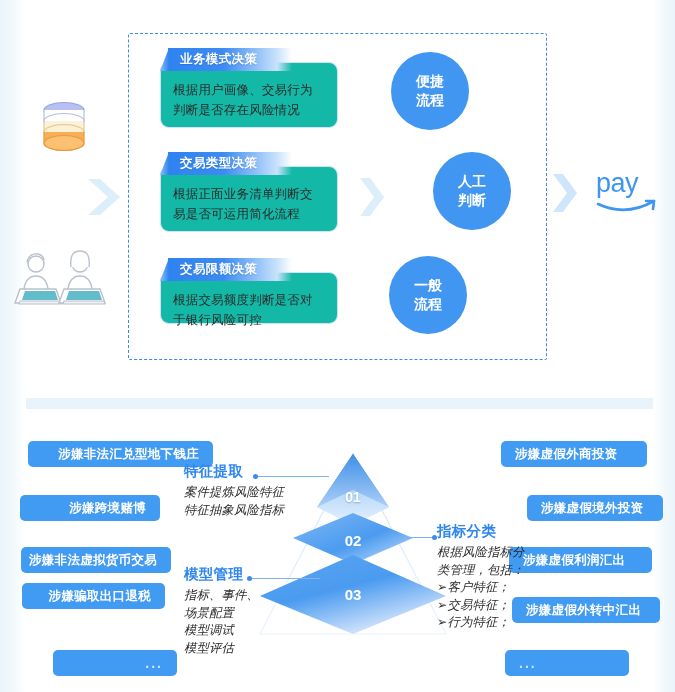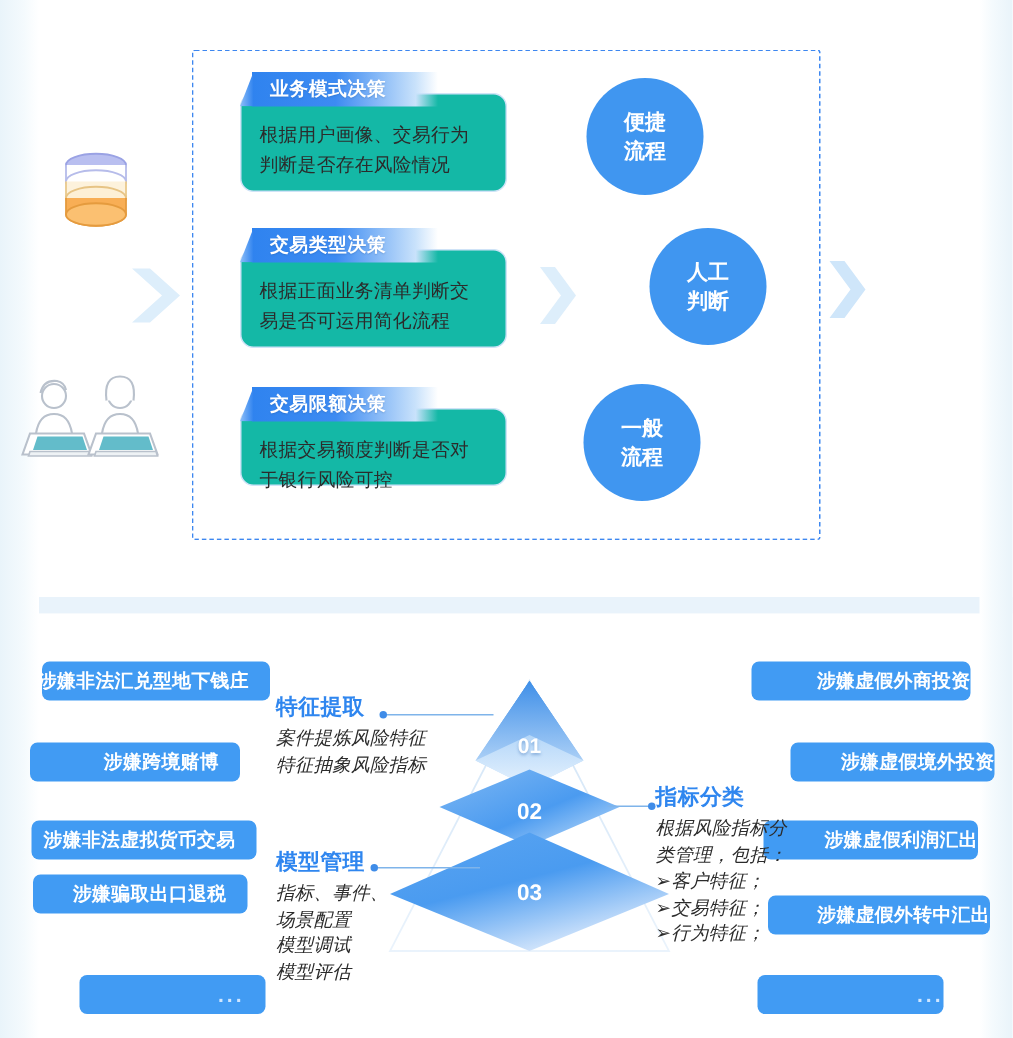--- a/index.html
+++ b/index.html
@@ -66,21 +66,21 @@
   
   .pay{position:absolute;left:596px;top:168px;width:66px;height:48px;}
   .pay .txt{position:absolute;left:0;top:0;font-size:27px;color:#3f95ef;
     font-family:"Liberation Sans",sans-serif;letter-spacing:-.5px;}
 
   
   .pill{position:absolute;height:26px;border-radius:5px;background:#419bf3;
     color:#ffffff;font-size:12.5px;font-weight:bold;letter-spacing:.3px;
     display:flex;align-items:center;box-sizing:border-box;white-space:nowrap;}
   .pill.r-align{justify-content:flex-end;padding-right:14px;}
-  .pill.l-align{justify-content:flex-end;padding-left:4px;}
+  .pill.l-align{justify-content:flex-start;padding-left:14px;}
   .pill.dots{color:#cfe6ff;font-size:14px;letter-spacing:2px;}
 
   
   .pyramid{position:absolute;left:258px;top:450px;width:190px;height:188px;}
   .pyr-num{position:absolute;color:#ffffff;font-weight:bold;font-size:14px;
     text-shadow:0 1px 2px rgba(20,80,160,.35);}
 
   
   .callout{position:absolute;}
   .callout .ttl{color:#2f86ef;font-size:14.5px;font-weight:bold;letter-spacing:.3px;margin:0 0 3px 0;}
@@ -185,22 +185,29 @@
   </div>
   <div class="circle" id="circle-3">
     <div>一般</div>
     <div>流程</div>
   </div>
 
   <svg class="chev" id="chev-right" viewBox="0 0 28 42">
     <path d="M2 2 L16 21 L2 40 L12 40 L26 21 L12 2 Z" fill="#cfe6fa"></path>
   </svg>
 
-
-  <div class="pill r-align" style="left:28px;top:441px;width:152px;">
+  <div class="pay">
+    <div class="txt">pay</div>
+    <svg viewBox="0 0 66 48" style="position:absolute;left:0;top:0;width:66px;height:48px;">
+      <path d="M2 36 Q30 49 58 33" stroke="#3f95ef" stroke-width="2.6" fill="none" stroke-linecap="round"></path>
+      <path d="M58 33 L50 33 M58 33 L57 41" stroke="#3f95ef" stroke-width="2.6" fill="none" stroke-linecap="round"></path>
+    </svg>
+  </div>
+
+  <div class="pill r-align" style="left:28px;top:441px;width:185px;">
     <span>涉嫌非法汇兑型地下钱庄</span>
   </div>
   <div class="pill r-align" style="left:20px;top:495px;width:140px;">
     <span>涉嫌跨境赌博</span>
   </div>
   <div class="pill r-align" style="left:21px;top:547px;width:150px;">
     <span>涉嫌非法虚拟货币交易</span>
   </div>
   <div class="pill r-align" style="left:22px;top:583px;width:143px;">
     <span>涉嫌骗取出口退税</span>

